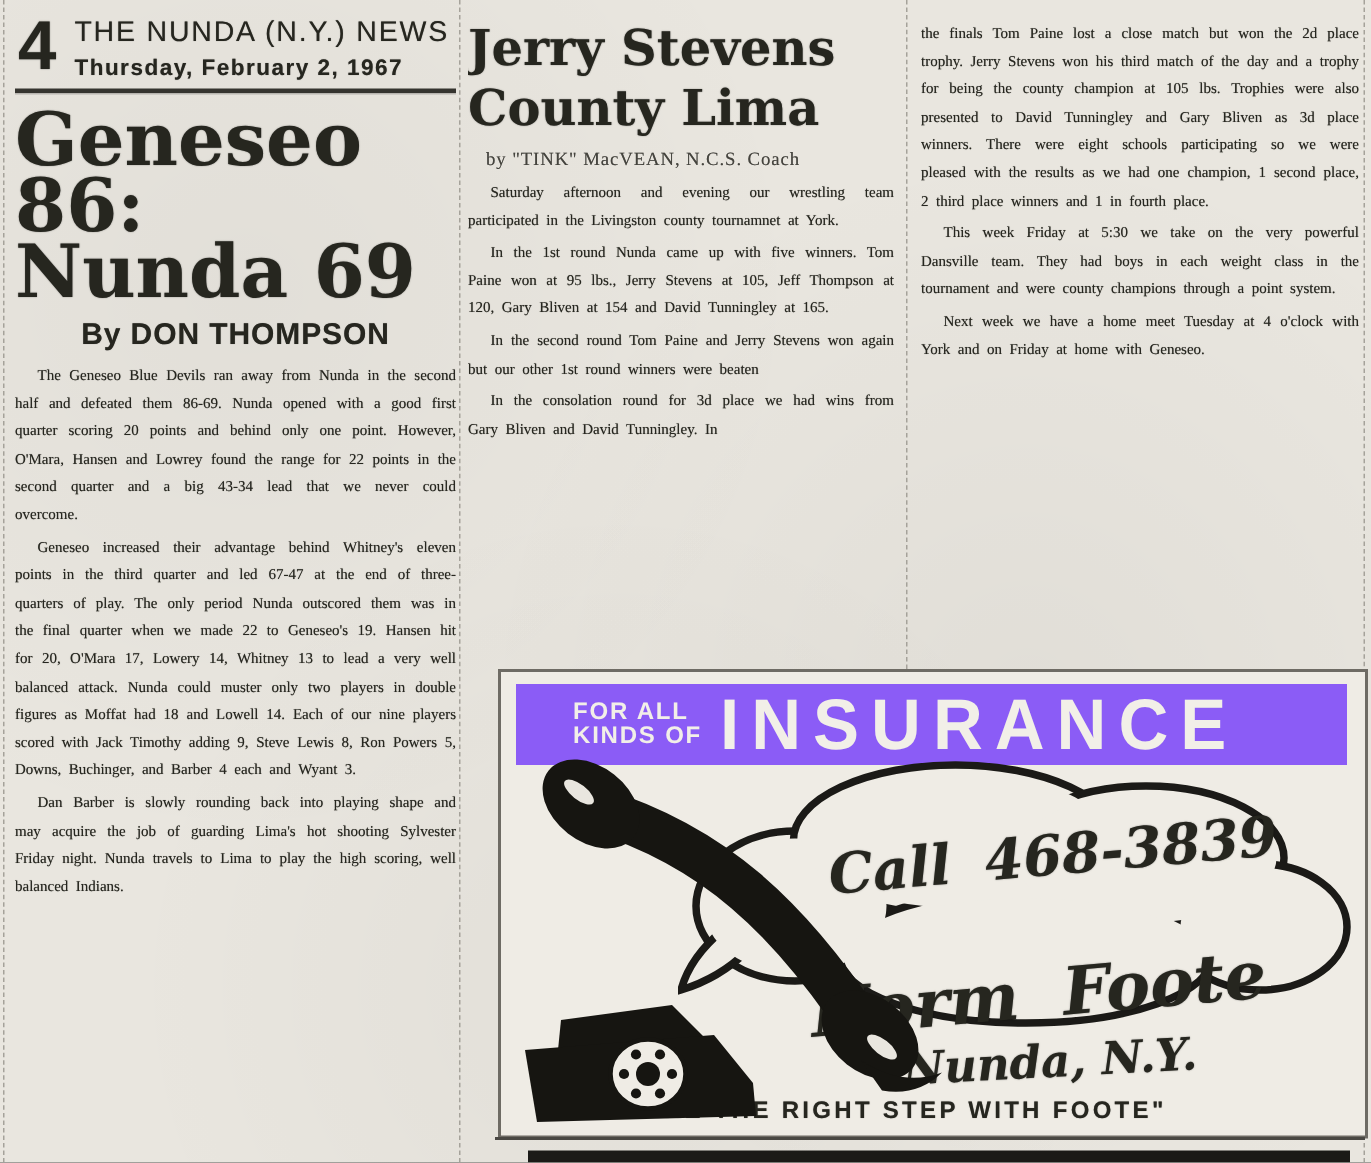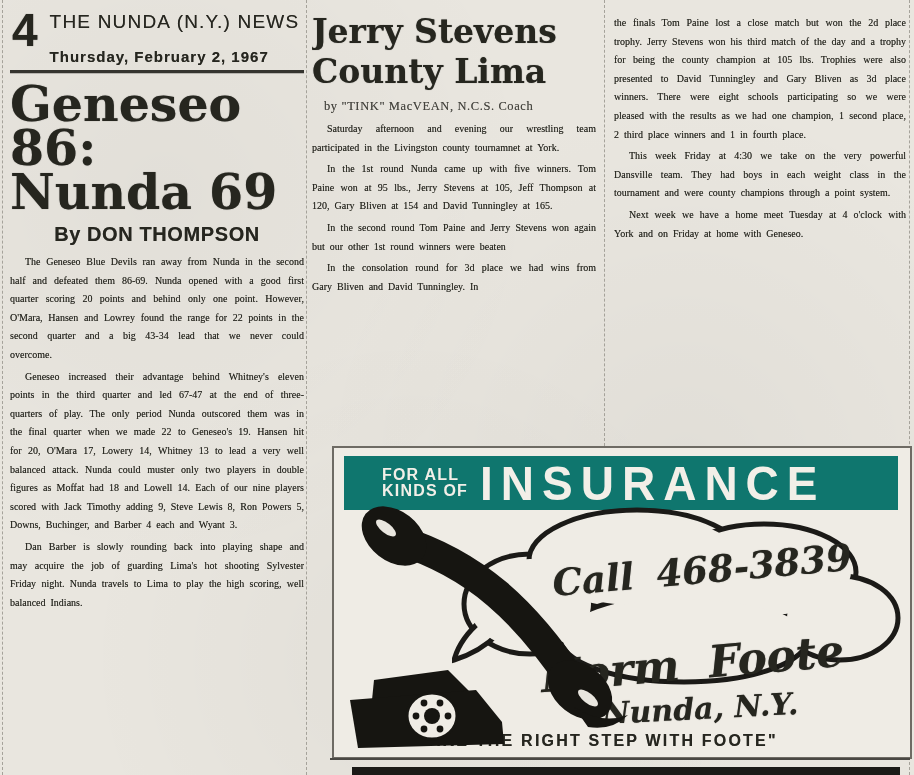--- a/index.html
+++ b/index.html
@@ -15,29 +15,29 @@
   .vrule{position:absolute;top:0;bottom:0;width:0;border-left:1px dashed #a5a29a;}
   .col{position:absolute;text-align:justify;}
   .col p{
     margin:0 0 3px 0;text-indent:15px;font-size:10px;line-height:18.6px;
     word-spacing:2.5px;text-shadow:0 0 .5px rgba(25,25,20,.55);
   }
   .col p.no-indent{text-indent:0;}
   .hdr{display:flex;align-items:flex-start;gap:12px;padding-left:2px;}
   .pageno{font-family:"Liberation Sans",sans-serif;font-weight:bold;font-size:46px;line-height:44px;text-shadow:0 0 1px rgba(0,0,0,.5);}
   .mast{font-family:"Liberation Sans",sans-serif;font-weight:normal;font-size:19px;letter-spacing:1.2px;margin-top:3px;white-space:nowrap;text-shadow:0 0 .6px rgba(0,0,0,.5);}
-  .date{font-family:"Liberation Sans",sans-serif;font-weight:bold;font-size:15px;letter-spacing:1px;margin-top:15px;text-shadow:0 0 .6px rgba(0,0,0,.5);}
+  .date{font-family:"Liberation Sans",sans-serif;font-weight:bold;font-size:15px;letter-spacing:1px;margin-top:4px;text-shadow:0 0 .6px rgba(0,0,0,.5);}
   .thickrule{height:3px;background:#35342f;margin:5px 0 9px 0;box-shadow:0 1px 0 rgba(0,0,0,.2);}
   .headline{font-family:"DejaVu Serif",serif;font-weight:bold;font-size:49px;line-height:44px;letter-spacing:0;text-align:left;text-shadow:0 0 1px rgba(0,0,0,.45);}
   .headline.h2{font-size:33px;line-height:40px;}
   .byline1{text-align:center;font-family:"Liberation Sans",sans-serif;font-weight:bold;font-size:20px;letter-spacing:.6px;margin:9px 0 7px 0;text-shadow:0 0 .5px rgba(0,0,0,.5);}
   .byline2{font-size:12.5px;letter-spacing:.6px;color:#45443e;margin:7px 0 6px 12px;text-align:left;text-shadow:0 0 .4px rgba(0,0,0,.4);}
   
   .ad{position:absolute;left:332px;top:446px;width:576px;height:309px;border:2px solid #6e6b64;background:#efece5;}
-  .banner{position:absolute;left:10px;top:8px;right:12px;height:54px;background:#0f766e;color:#f2efe8;display:flex;align-items:center;}
+  .banner{position:absolute;left:10px;top:8px;right:12px;height:54px;background:#8b5cf6;color:#f2efe8;display:flex;align-items:center;}
   .kicker{font-family:"Liberation Sans",sans-serif;font-weight:bold;font-size:16px;line-height:16px;letter-spacing:1.2px;margin:0 12px 0 38px;white-space:nowrap;}
   .banner-title{font-family:"Liberation Sans",sans-serif;font-weight:bold;font-size:46px;letter-spacing:8px;transform:scaleY(1.04);white-space:nowrap;}
   .bubble-svg{position:absolute;left:118px;top:44px;z-index:1;}
   .phone-svg{position:absolute;left:2px;top:54px;z-index:3;}
   .bubble-text{
     position:absolute;left:198px;top:100px;width:340px;z-index:2;text-align:center;
     font-family:"DejaVu Serif",serif;font-style:italic;font-weight:bold;font-size:37px;
     transform:rotate(-5deg);word-spacing:10px;text-shadow:0 0 1px rgba(0,0,0,.5);
   }
   .foote-name{
@@ -90,21 +90,21 @@
     <div class="headline h2">County Lima</div>
     <div class="byline2">by "TINK" MacVEAN, N.C.S. Coach</div>
     <p>Saturday afternoon and evening our wrestling team participated in the Livingston county tournamnet at York.</p>
     <p>In the 1st round Nunda came up with five winners. Tom Paine won at 95 lbs., Jerry Stevens at 105, Jeff Thompson at 120, Gary Bliven at 154 and David Tunningley at 165.</p>
     <p>In the second round Tom Paine and Jerry Stevens won again but our other 1st round winners were beaten</p>
     <p>In the consolation round for 3d place we had wins from Gary Bliven and David Tunningley. In</p>
   </div>
 
   <div class="col" style="left:614px;top:14px;width:292px;height:426px;overflow:hidden;">
     <p class="no-indent">the finals Tom Paine lost a close match but won the 2d place trophy. Jerry Stevens won his third match of the day and a trophy for being the county champion at 105 lbs. Trophies were also presented to David Tunningley and Gary Bliven as 3d place winners. There were eight schools participating so we were pleased with the results as we had one champion, 1 second place, 2 third place winners and 1 in fourth place.</p>
-    <p>This week Friday at 4:30 we take on the very powerful Dansville team. They had boys in each weight class in the tournament and were county champions through a point system.</p>
+    <p>This week Friday at 5:30 we take on the very powerful Dansville team. They had boys in each weight class in the tournament and were county champions through a point system.</p>
     <p>Next week we have a home meet Tuesday at 4 o'clock with York and on Friday at home with Geneseo.</p>
   </div>
 
   <div class="ad">
     <div class="banner">
       <div class="kicker">
         <div>FOR ALL</div>
         <div>KINDS OF</div>
       </div>
       <div class="banner-title">INSURANCE</div>

